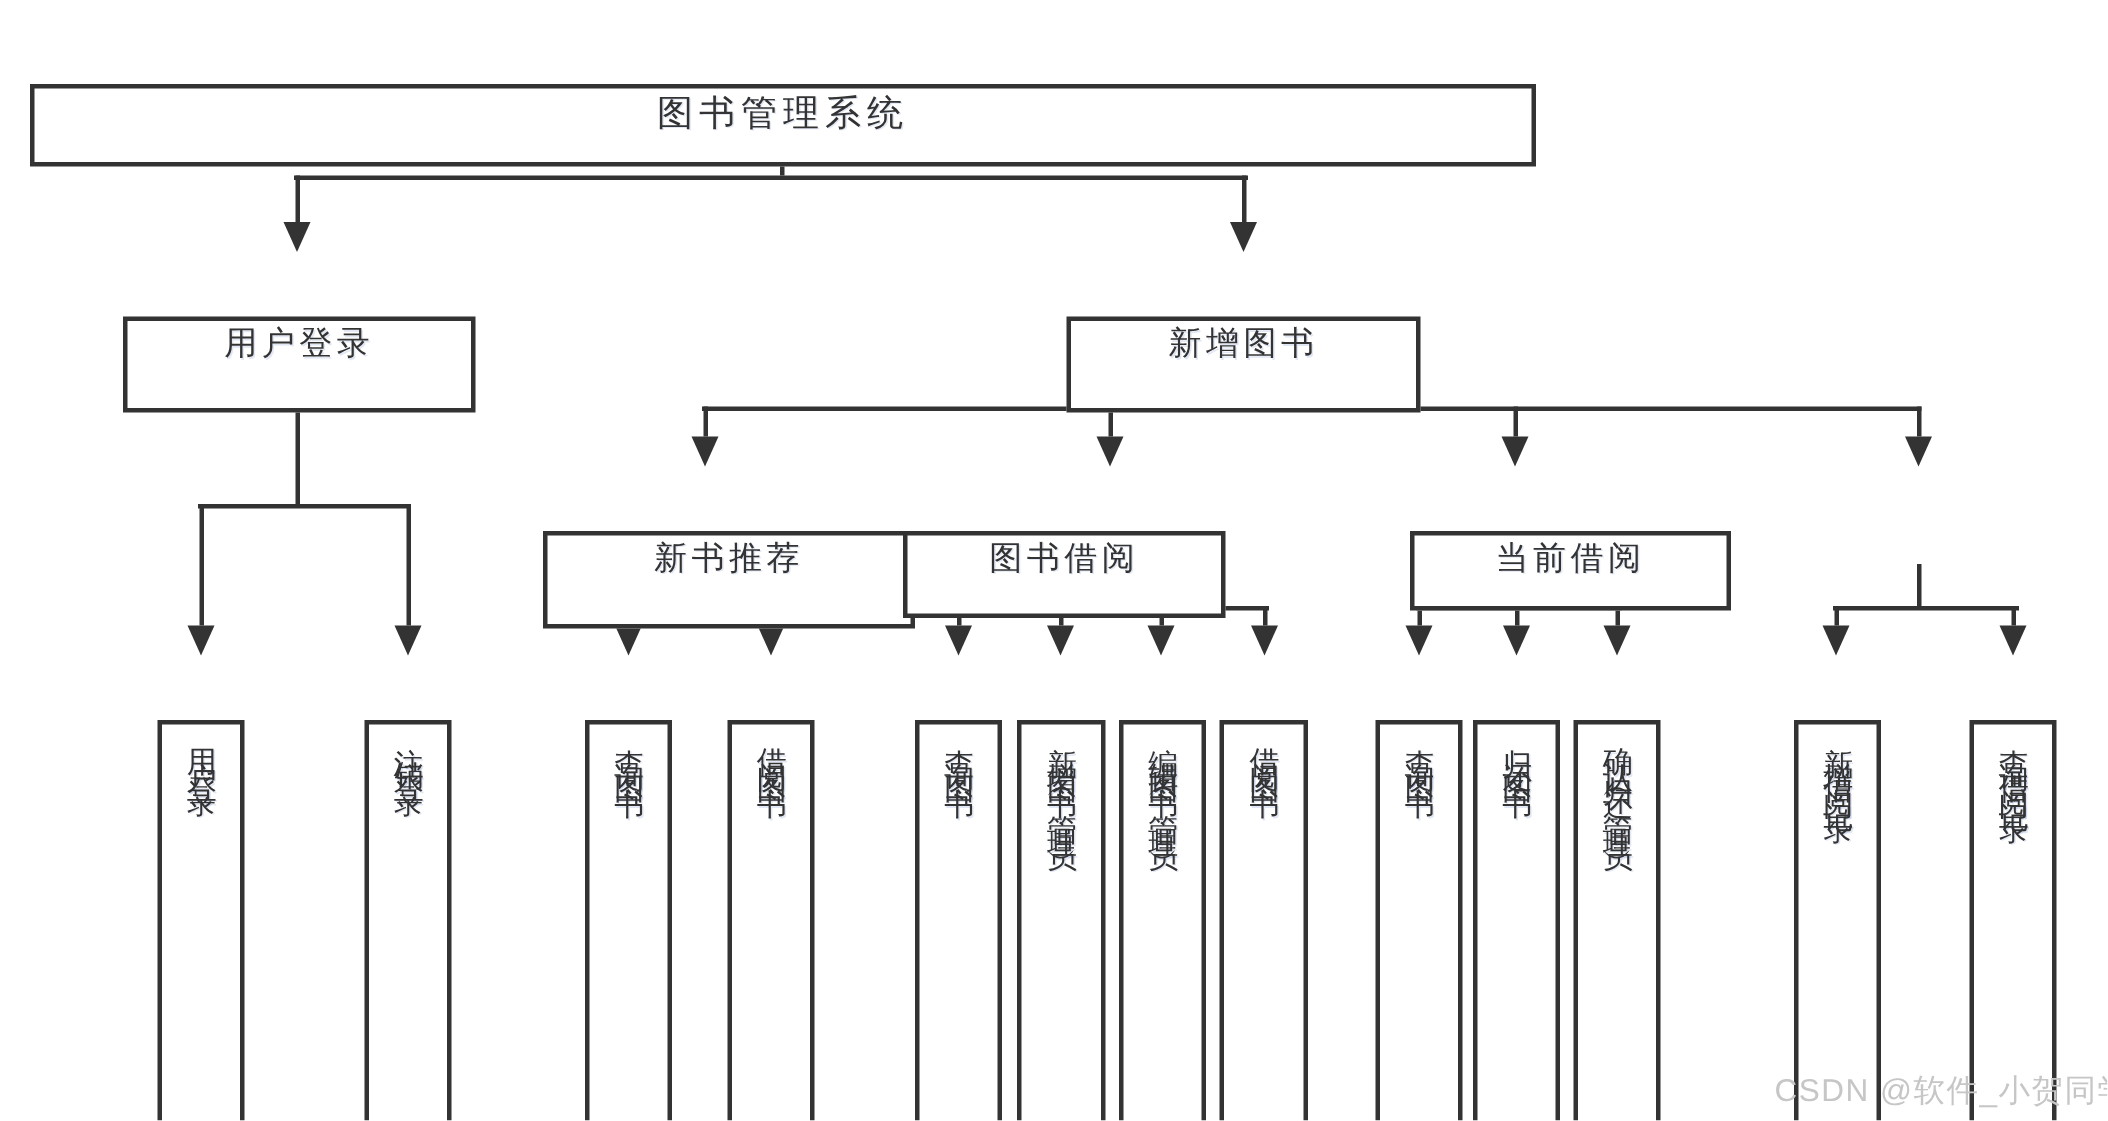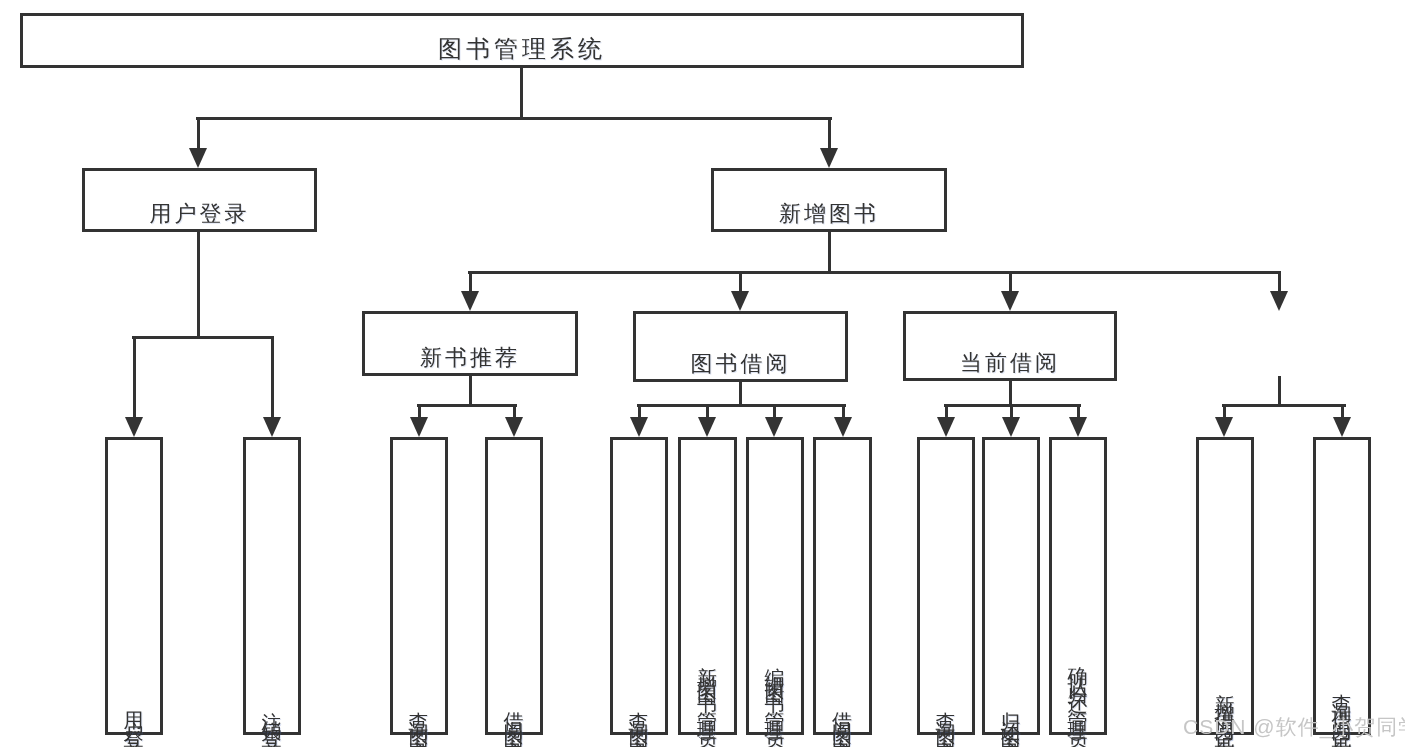--- a/index.html
+++ b/index.html
@@ -11,23 +11,24 @@
     overflow: hidden;
     font-family: "Liberation Sans", sans-serif;
     color: #333333;
   }
   .box {
     position: absolute;
     background: #ffffff;
     border: 3px solid #333333;
     box-sizing: border-box;
     display: flex;
-    align-items: flex-end;
+    align-items: flex-start;
     justify-content: center;
     z-index: 2;
+    margin-top: 43px;
   }
   .hlabel {
     font-size: 22px;
     letter-spacing: 3px;
     font-weight: 500;
     white-space: nowrap;
     color: #333333;
     text-shadow: 1px 1px 0 rgba(90,120,200,0.18);
   }
   .root-label { font-size: 24px; letter-spacing: 4px; }
@@ -70,27 +71,27 @@
     <span class="hlabel root-label">图书管理系统</span>
   </div>
 
   <div class="box" style="left:82px;top:168px;width:235px;height:64px">
     <span class="hlabel">用户登录</span>
   </div>
   <div class="box" style="left:711px;top:168px;width:236px;height:64px">
     <span class="hlabel">新增图书</span>
   </div>
 
-  <div class="box" style="left:362px;top:311px;width:216px;height:65px">
+  <div class="box" style="left:362px;top:311px;width:248px;height:65px">
     <span class="hlabel">新书推荐</span>
   </div>
-  <div class="box" style="left:633px;top:311px;width:215px;height:71px">
+  <div class="box" style="left:602px;top:311px;width:215px;height:58px">
     <span class="hlabel">图书借阅</span>
   </div>
-  <div class="box" style="left:903px;top:311px;width:214px;height:70px">
+  <div class="box" style="left:940px;top:311px;width:214px;height:53px">
     <span class="hlabel">当前借阅</span>
   </div>
 
   <div class="box" style="left:105px;top:437px;width:58px;height:298px">
     <span class="vlabel">用户登录</span>
   </div>
   <div class="box" style="left:243px;top:437px;width:58px;height:298px">
     <span class="vlabel">注销登录</span>
   </div>
   <div class="box" style="left:390px;top:437px;width:58px;height:298px">

